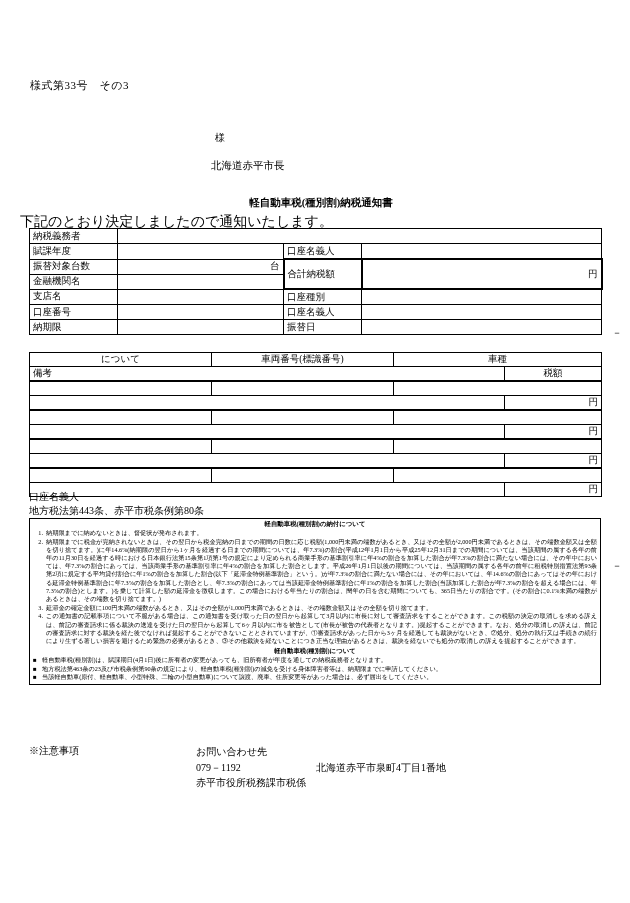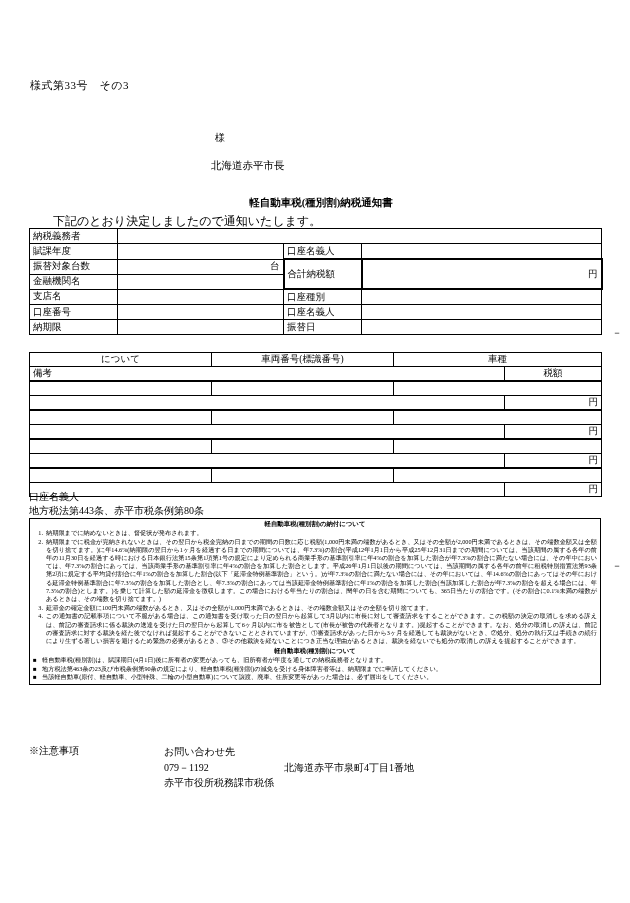--- a/index.html
+++ b/index.html
@@ -57,23 +57,23 @@
     left: 0;
     top: 196px;
     width: 602px;
     text-align: center;
     font-size: 10.5px;
     font-weight: bold;
     margin-left: 20px;
   }
   .lead-text {
     position: absolute;
-    left: 53px;
+    left: 20px;
     top: 213px;
-    font-size: 12px;
+    font-size: 14px;
     font-family: Liberation Mono, monospace;
   }
 
   
   .main-table {
     position: absolute;
     left: 29px;
     top: 228px;
     width: 572px;
     border-collapse: collapse;
@@ -197,20 +197,21 @@
   .footer {
     position: absolute;
     left: 29px;
     top: 744px;
     width: 572px;
     font-size: 10px;
   }
   .footer-row {
     display: flex;
     align-items: flex-start;
+    gap: 32px;
   }
   .footer-label {
     width: 135px;
     flex: 0 0 135px;
   }
   .footer-contact {
     flex: 1 1 auto;
     line-height: 1.55;
   }
   .contact-line {

